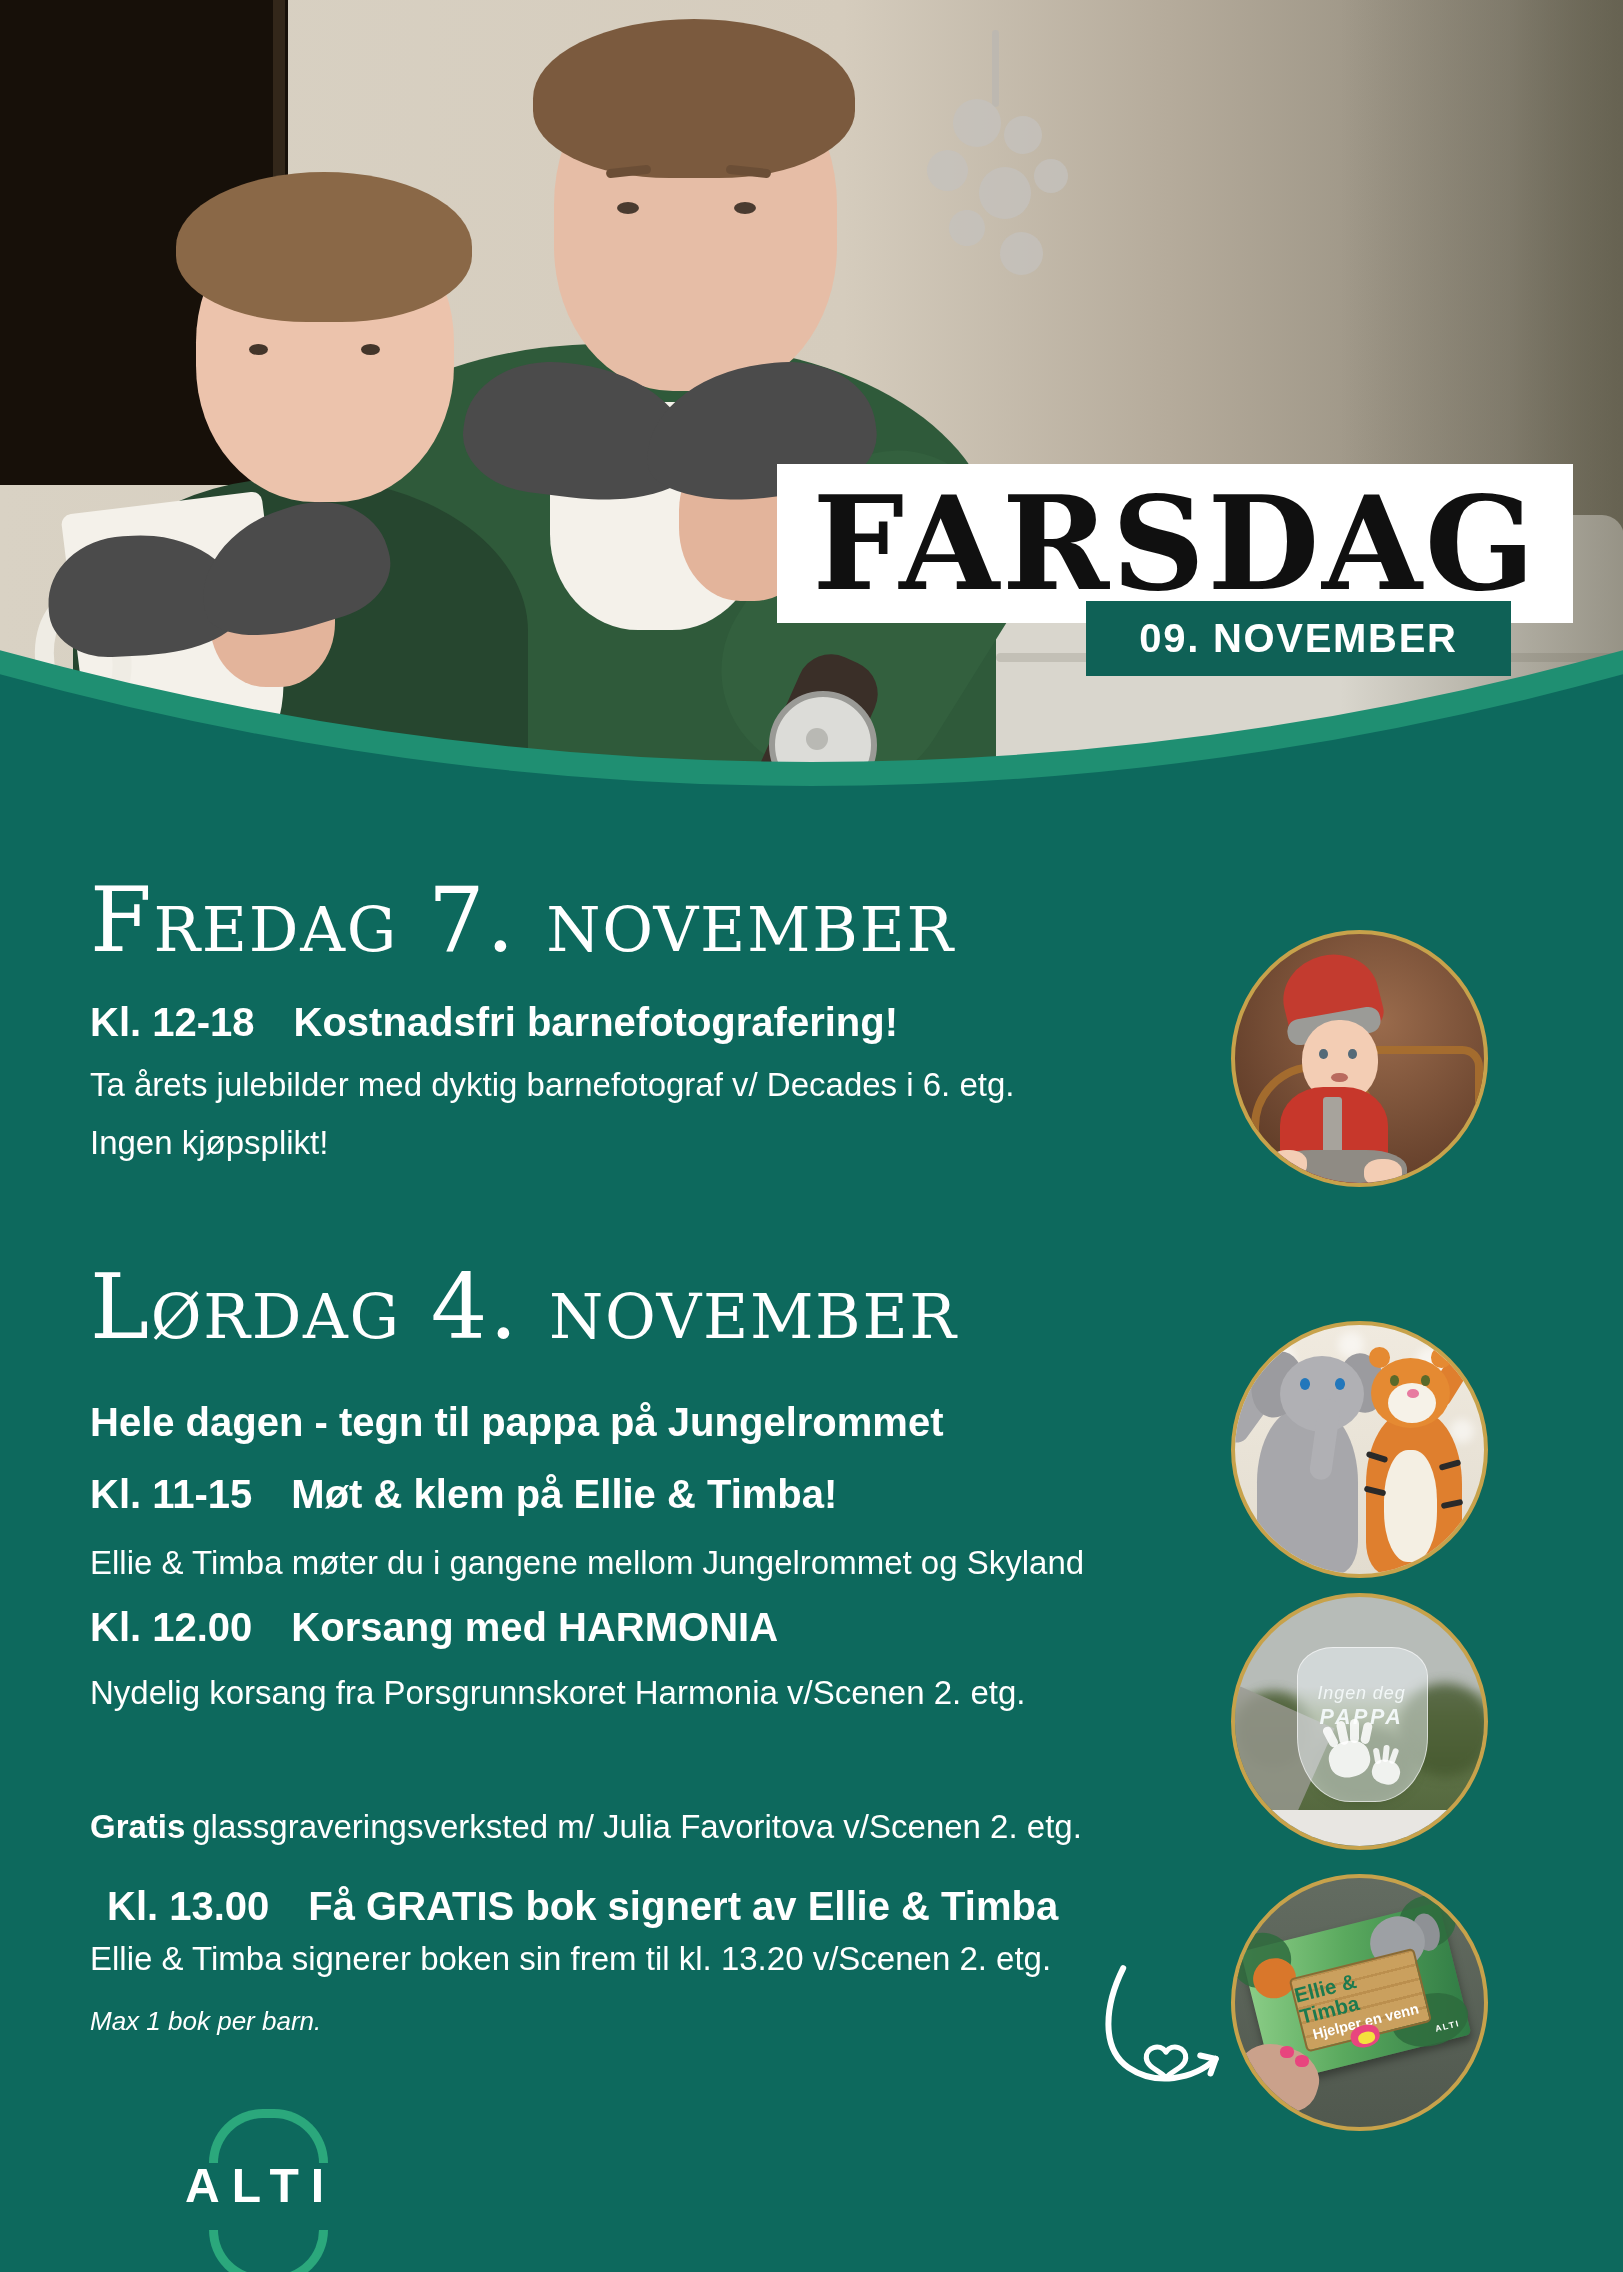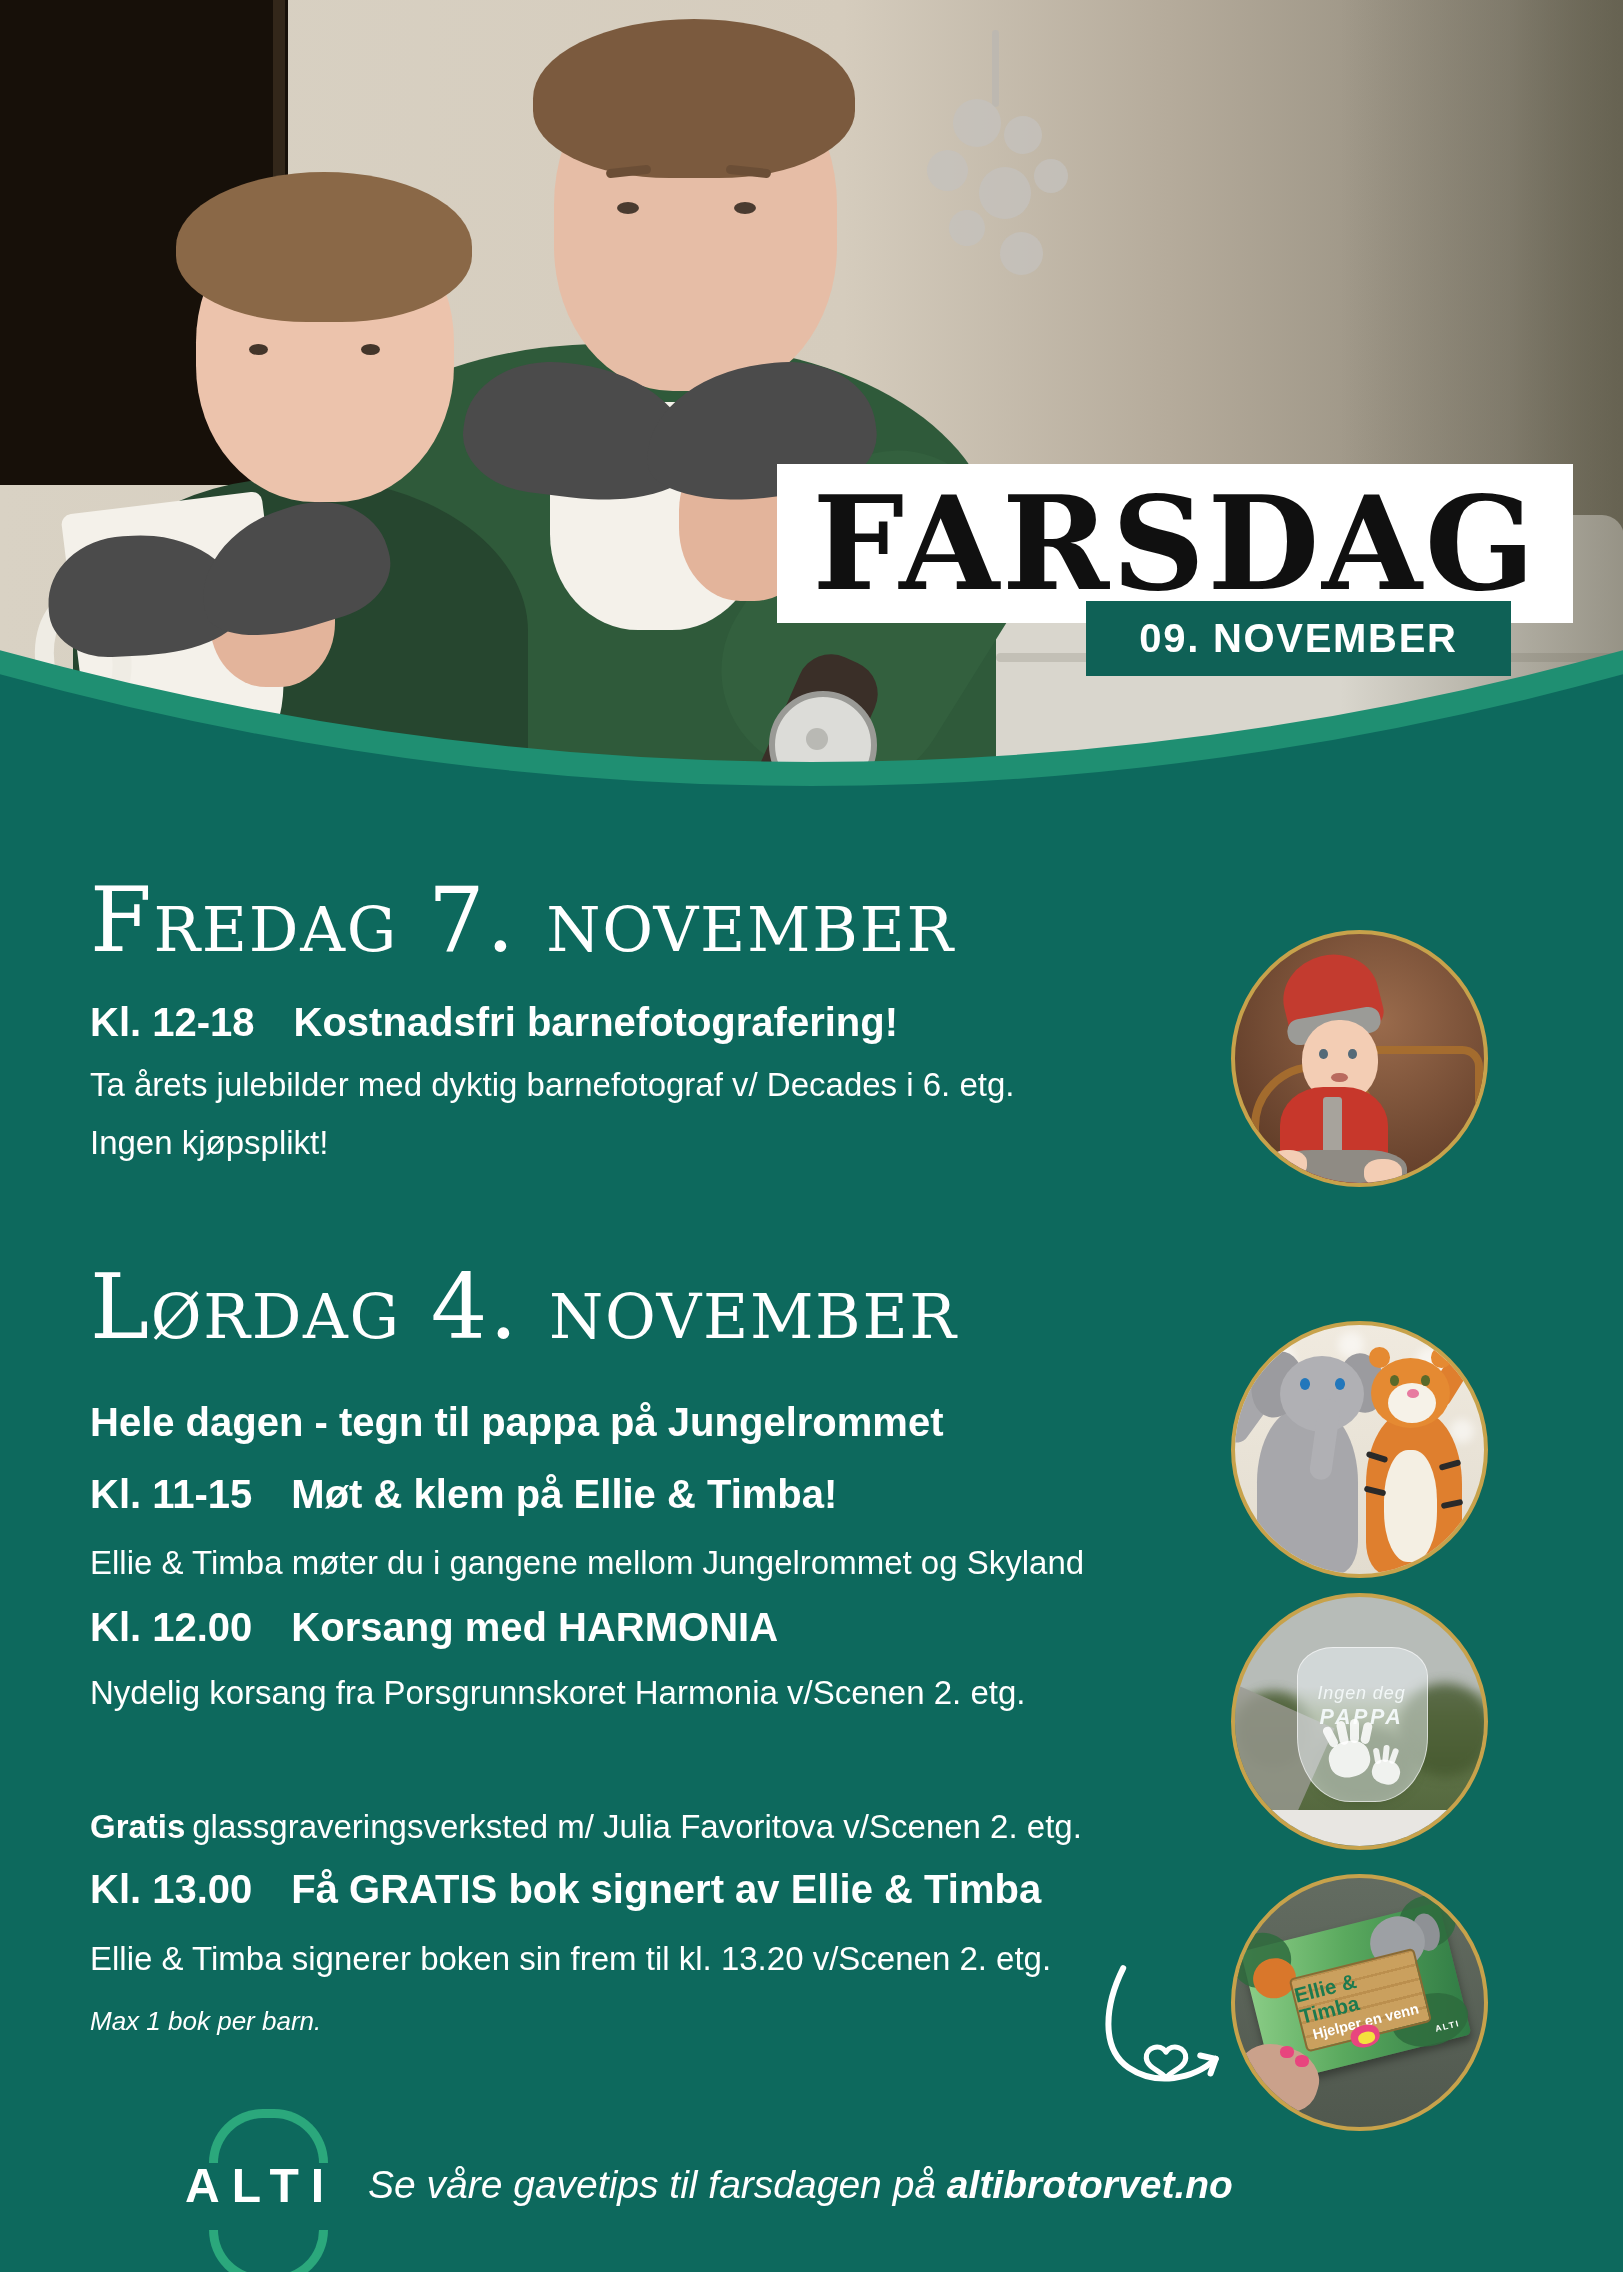--- a/index.html
+++ b/index.html
@@ -228,21 +228,21 @@
 
   <p class="ev" style="top:1603px;margin:0;">
     <span class="ev-time">Kl. 12.00</span><span class="ev-title">Korsang med HARMONIA</span>
   </p>
   <p class="desc" style="top:1673px;margin:0;">Nydelig korsang fra Porsgrunnskoret Harmonia v/Scenen 2. etg.</p>
 
   <p class="desc" style="top:1807px;margin:0;">
     <b>Gratis</b><span>glassgraveringsverksted m/ Julia Favoritova v/Scenen 2. etg.</span>
   </p>
 
-  <p class="ev" style="top:1865px;margin:0;">
+  <p class="ev" style="top:1865px;margin:17px;">
     <span class="ev-time">Kl. 13.00</span><span class="ev-title">Få GRATIS bok signert av Ellie &amp; Timba</span>
   </p>
   <p class="desc" style="top:1939px;margin:0;">Ellie &amp; Timba signerer boken sin frem til kl. 13.20 v/Scenen 2. etg.</p>
   <p class="note" style="top:2006px;margin:0;">Max 1 bok per barn.</p>
 
   <div class="circle c-baby" style="top:930px;">
     <div class="chair-arc" style="left:15.5px;top:129px;width:112px;height:112px;"></div>
     <div class="chair-arc" style="left:112px;top:112px;width:120px;height:129px;border-radius:20.6px 20.6px 50% 50%;"></div>
     <div class="b-hat"></div>
     <div class="b-brim"></div>
@@ -329,18 +329,15 @@
 
   <svg class="doodle" viewBox="0 0 170 160">
     <path d="M28,6 C6,50 2,100 34,122 C66,144 110,136 136,112" fill="none" stroke="#ffffff" stroke-width="7" stroke-linecap="round"></path>
     <path d="M136,112 L118,108 M136,112 L130,129" fill="none" stroke="#ffffff" stroke-width="7" stroke-linecap="round"></path>
     <path d="M78,104 c-7-11-24-5-23,7 c1,11 15,14 23,23 c8-9 22-12 23-23 c1-12-16-18-23-7 Z" fill="none" stroke="#ffffff" stroke-width="6" stroke-linejoin="round"></path>
   </svg>
 
   <div class="arc arc-top"></div>
   <div class="alti-word">ALTI</div>
   <div class="arc arc-bottom"></div>
-  <p class="footer-msg" style="margin:0;">
-    <span>Se våre gavetips til farsdagen på </span><b>altibrotorvet.no</b>
-  </p>
 
 </div>
 
 
 </body></html>

